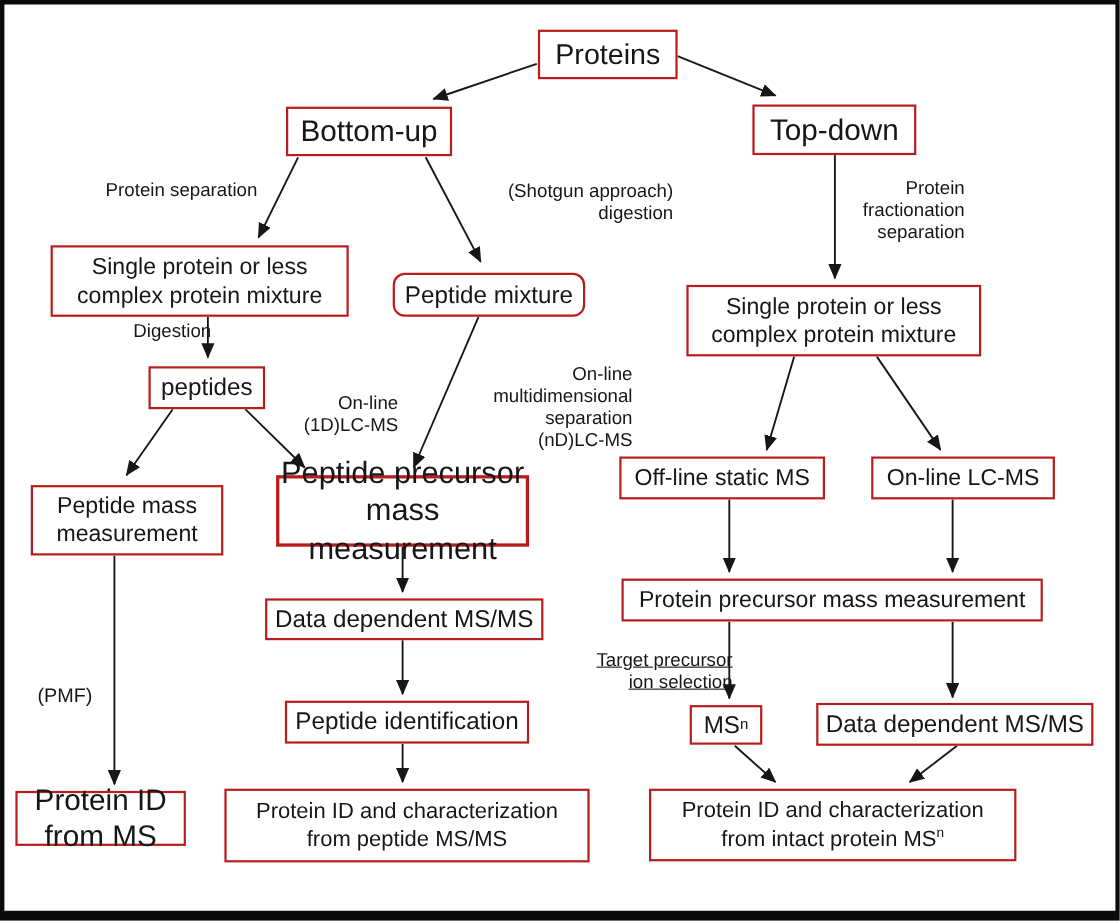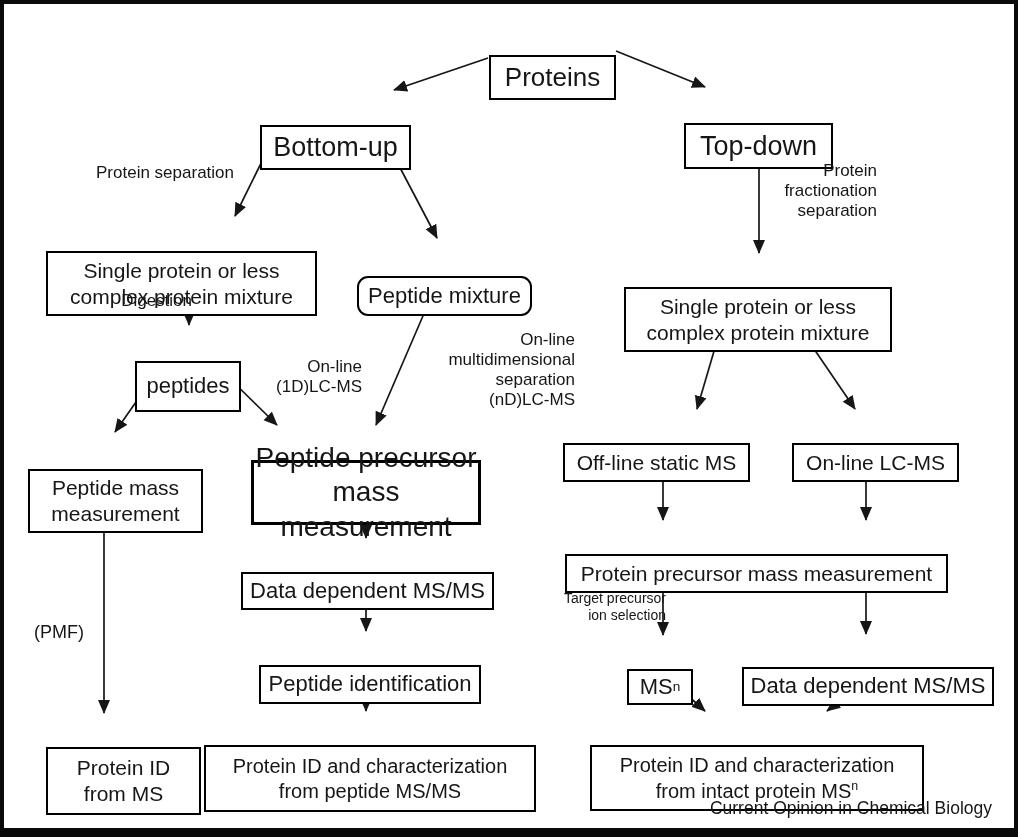--- a/index.html
+++ b/index.html
@@ -11,27 +11,26 @@
     color:#161616;
     overflow:hidden;
     box-sizing:border-box;
     border:4px solid #0a0a0a;
     border-bottom:9px solid #0a0a0a;
   }
   .node{
     position:absolute;
     box-sizing:border-box;
     background:#fff;
-    border:2px solid #000000;
+    border:2px solid #b91c1c;
     display:flex;align-items:center;justify-content:center;
     text-align:center;
     line-height:1.22;
     white-space:pre-line;
     z-index:2;
-    margin-top:28px;
   }
   .node.thick{border-width:3px;}
   .lbl{
     position:absolute;
     text-align:right;
     line-height:1.18;
     white-space:pre-line;
     z-index:2;
   }
   .credit{
@@ -85,21 +84,21 @@
   <div class="node" style="left:680px;top:91px;width:149px;height:46px;font-size:27px;">Top-down</div>
 
   <div class="node" style="left:42px;top:219px;width:271px;height:65px;font-size:21px;">Single protein or less
 complex protein mixture</div>
 
   <div class="node" style="left:353px;top:244px;width:175px;height:40px;font-size:22px;border-radius:11px;">Peptide mixture</div>
 
   <div class="node" style="left:620px;top:255px;width:268px;height:65px;font-size:21px;">Single protein or less
 complex protein mixture</div>
 
-  <div class="node" style="left:131px;top:329px;width:106px;height:51px;font-size:22px;">peptides</div>
+  <div class="node" style="left:131px;top:329px;width:106px;height:39px;font-size:22px;">peptides</div>
 
   <div class="node" style="left:24px;top:437px;width:175px;height:64px;font-size:21px;">Peptide mass
 measurement</div>
 
   <div class="node thick" style="left:247px;top:428px;width:230px;height:65px;font-size:28px;">Peptide precursor
 mass measurement</div>
 
   <div class="node" style="left:559px;top:411px;width:187px;height:39px;font-size:21px;">Off-line static MS</div>
 
   <div class="node" style="left:788px;top:411px;width:167px;height:39px;font-size:21px;">On-line LC-MS</div>
@@ -107,45 +106,46 @@
   <div class="node" style="left:237px;top:540px;width:253px;height:38px;font-size:22px;">Data dependent MS/MS</div>
 
   <div class="node" style="left:561px;top:522px;width:383px;height:39px;font-size:21px;">Protein precursor mass measurement</div>
 
   <div class="node" style="left:255px;top:633px;width:222px;height:39px;font-size:22px;">Peptide identification</div>
 
   <div class="node" style="left:623px;top:637px;width:66px;height:36px;font-size:22px;"><span>MS</span><sup>n</sup></div>
 
   <div class="node" style="left:738px;top:635px;width:252px;height:39px;font-size:22px;">Data dependent MS/MS</div>
 
-  <div class="node" style="left:42px;top:715px;width:155px;height:68px;font-size:21px;">Protein ID
+  <div class="node" style="left:10px;top:715px;width:155px;height:50px;font-size:27px;">Protein ID
 from MS</div>
 
   <div class="node" style="left:200px;top:713px;width:332px;height:67px;font-size:20px;">Protein ID and characterization
 from peptide MS/MS</div>
 
   <div class="node" style="left:586px;top:713px;width:334px;height:66px;font-size:20px;line-height:1.3;"><div><span>Protein ID and characterization</span><br><span>from intact protein MS</span><sup>n</sup></div></div>
 
   <div class="lbl" style="left:62px;top:159px;width:168px;font-size:17px;">Protein separation</div>
 
+  <div class="lbl" style="left:408px;top:160px;width:200px;font-size:17px;">(Shotgun approach)
+digestion</div>
 
   <div class="lbl" style="left:763px;top:157px;width:110px;font-size:17px;">Protein
 fractionation
 separation</div>
 
   <div class="lbl" style="left:88px;top:287px;width:100px;font-size:17px;">Digestion</div>
 
   <div class="lbl" style="left:238px;top:353px;width:120px;font-size:17px;">On-line
 (1D)LC-MS</div>
 
   <div class="lbl" style="left:411px;top:326px;width:160px;font-size:17px;">On-line
 multidimensional
 separation
 (nD)LC-MS</div>
 
-  <div class="lbl" style="left:512px;top:586px;width:150px;font-size:14px;">Target precursor
+  <div class="lbl" style="left:512px;top:586px;width:150px;font-size:17px;text-decoration:underline;">Target precursor
 ion selection</div>
 
   <div class="lbl" style="left:30px;top:618px;width:70px;font-size:18px;text-align:left;">(PMF)</div>
 
-  <div class="credit" style="left:640px;top:794px;width:348px;font-size:17.5px;">Current Opinion in Chemical Biology</div>
 
 </div>
 
 </body></html>

